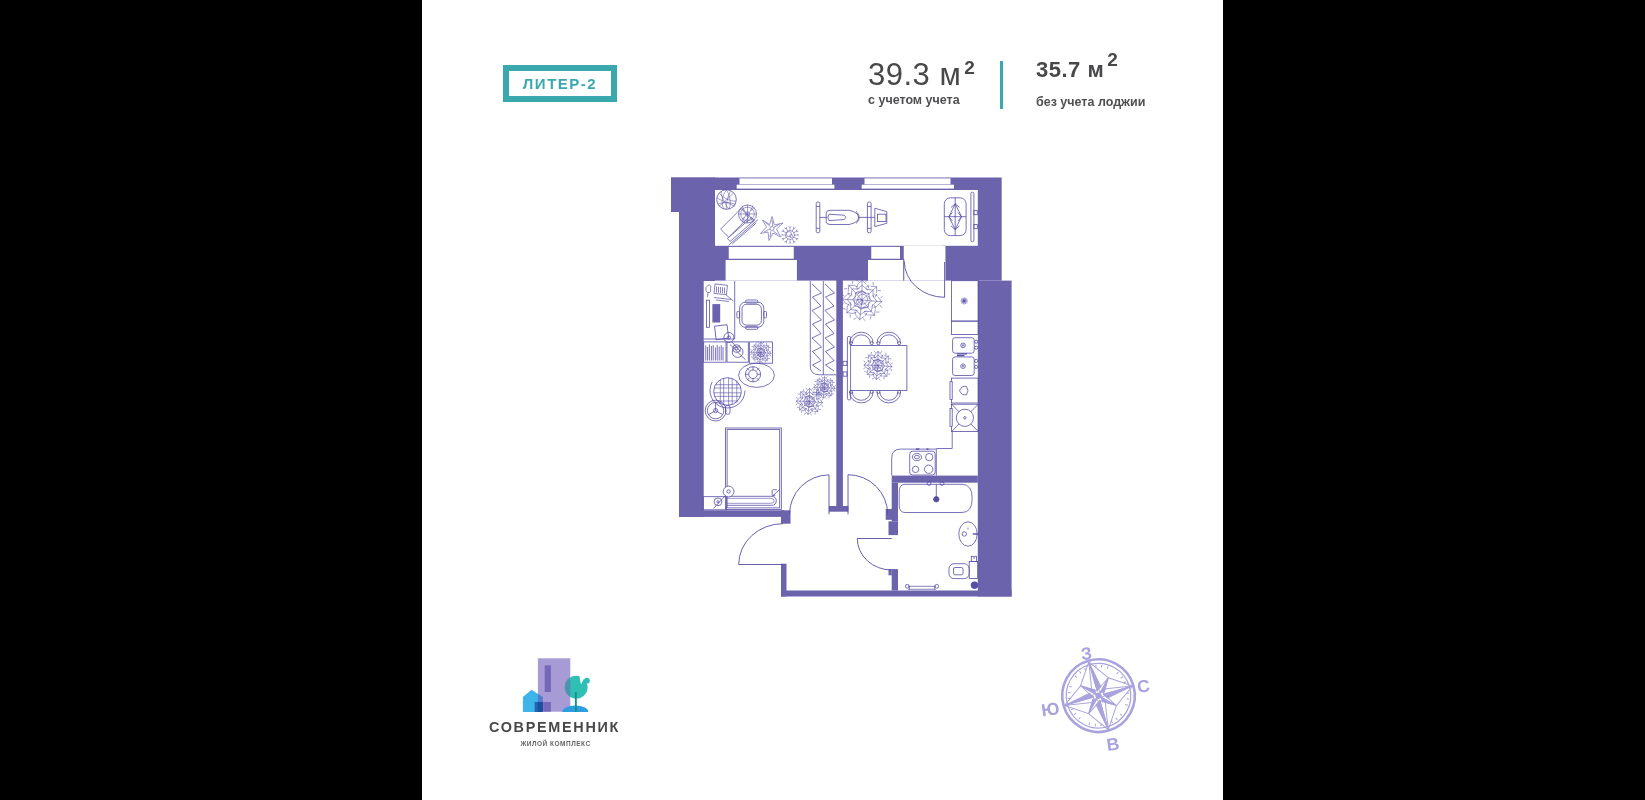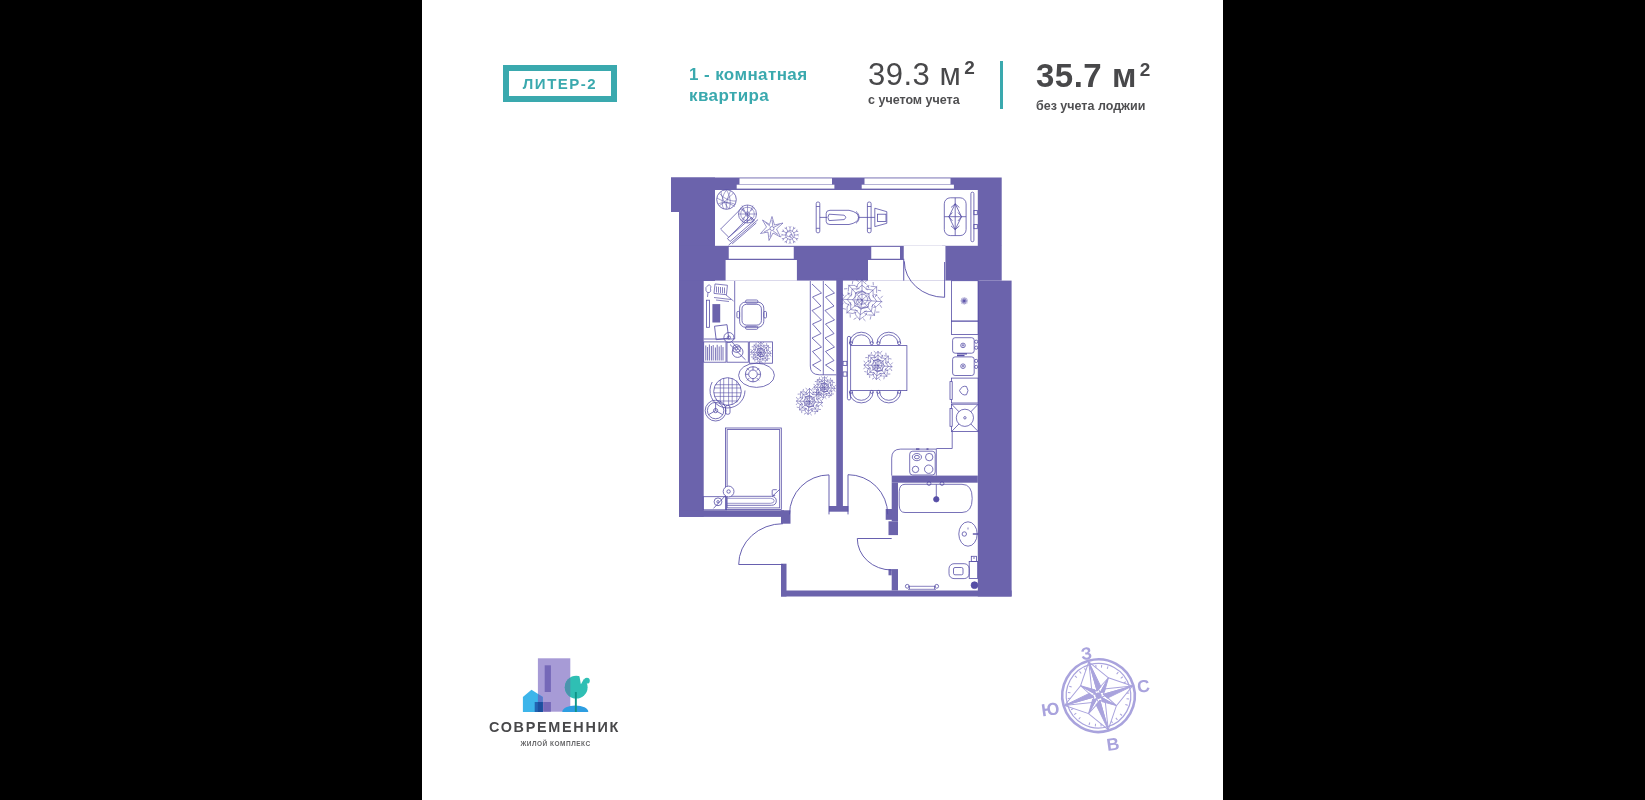--- a/index.html
+++ b/index.html
@@ -9,32 +9,31 @@
 </head>
 <body>
 <div id="page">
 
   <div class="abs" style="left:422px;top:0;width:801px;height:800px;background:#ffffff;"></div>
 
   <div class="abs" style="left:503px;top:65px;width:114px;height:37px;border:6px solid #3aa9ae;box-sizing:border-box;display:flex;align-items:center;justify-content:center;">
     <span style="font-size:15px;font-weight:bold;color:#3aa9ae;letter-spacing:1.5px;">ЛИТЕР-2</span>
   </div>
 
-  <div class="abs" style="left:689px;top:64px;width:190px;font-size:17px;letter-spacing:0.4px;line-height:21px;font-weight:bold;color:#3aa9ae;">1 - комнатная<br>квартира</div>
 
   <div class="abs" style="left:868px;top:57px;">
     <span style="font-size:31px;font-weight:normal;color:#48484a;letter-spacing:0.5px;">39.3 м</span><span style="font-size:19px;font-weight:bold;color:#48484a;position:relative;top:-11px;left:3px;">2</span>
     <div style="font-size:12.5px;font-weight:bold;color:#4f4f51;margin-top:0px;">с учетом учета</div>
   </div>
 
   <div class="abs" style="left:1000px;top:61px;width:3.4px;height:48px;background:#3aa9ae;"></div>
 
   <div class="abs" style="left:1036px;top:57px;">
-    <span style="font-size:33px;font-weight:bold;color:#48484a;letter-spacing:0.5px;">35.7 м</span><span style="font-size:19px;font-weight:bold;color:#48484a;position:relative;top:-11px;left:3px;">2</span>
-    <div style="font-size:12.5px;font-weight:bold;color:#4f4f51;margin-top:4px;">без учета лоджии</div>
+    <span style="font-size:22px;font-weight:bold;color:#48484a;letter-spacing:0.5px;">35.7 м</span><span style="font-size:19px;font-weight:bold;color:#48484a;position:relative;top:-11px;left:3px;">2</span>
+    <div style="font-size:12.5px;font-weight:bold;color:#4f4f51;margin-top:12px;">без учета лоджии</div>
   </div>
 
   <svg class="abs" style="left:660px;top:170px;" width="365" height="435" viewBox="660 170 365 435" fill="none">
     <g stroke="none" fill="#6b63ac">
 
       <rect x="671" y="177.5" width="330.7" height="12.5"></rect>
 
       <rect x="671" y="177.5" width="44" height="34.5"></rect>
 
       <rect x="679" y="212" width="36" height="69"></rect>

